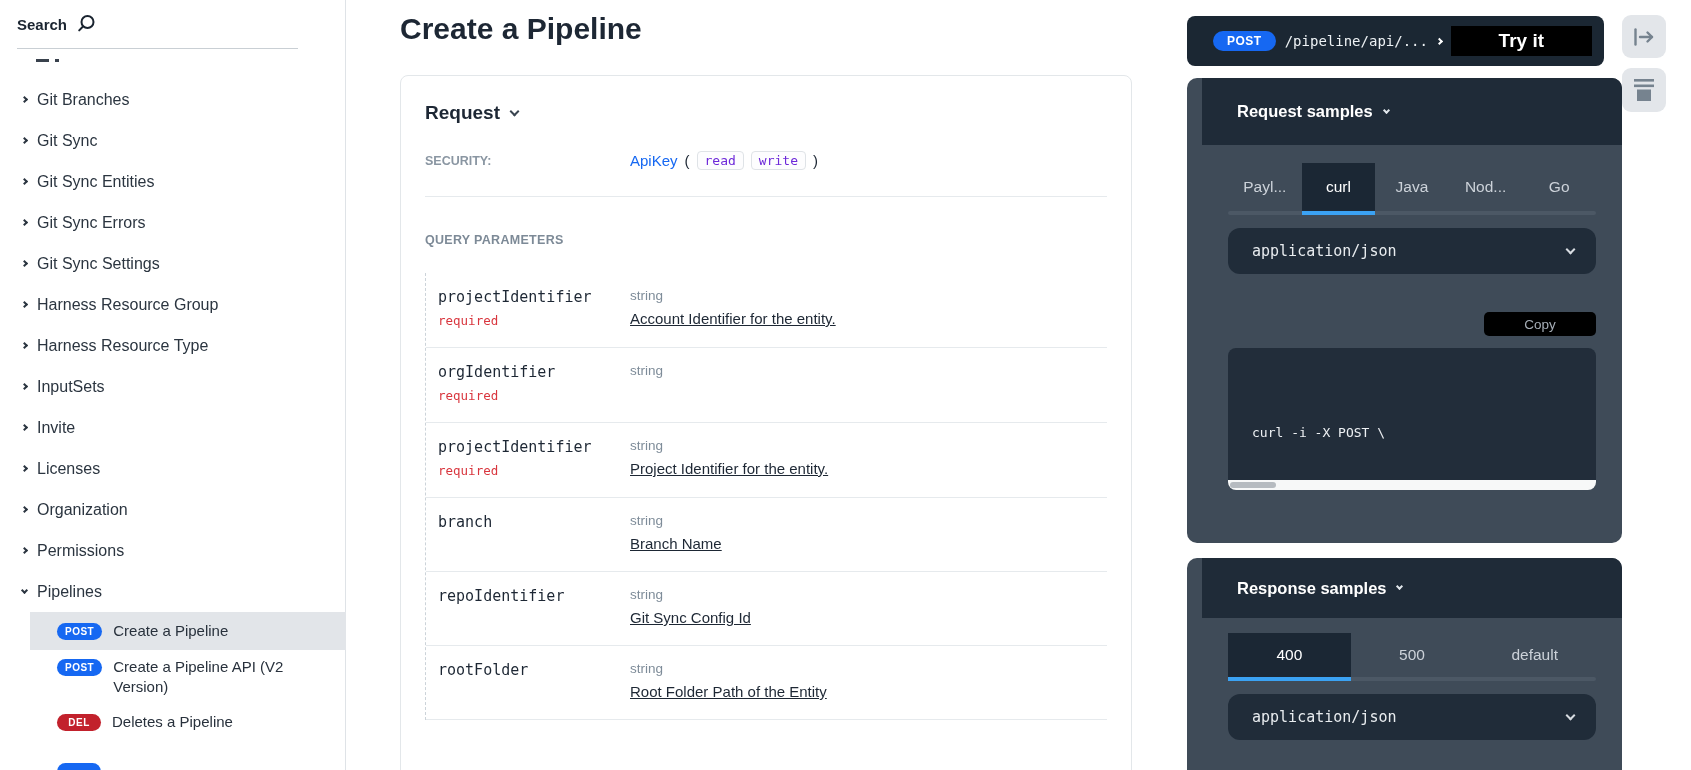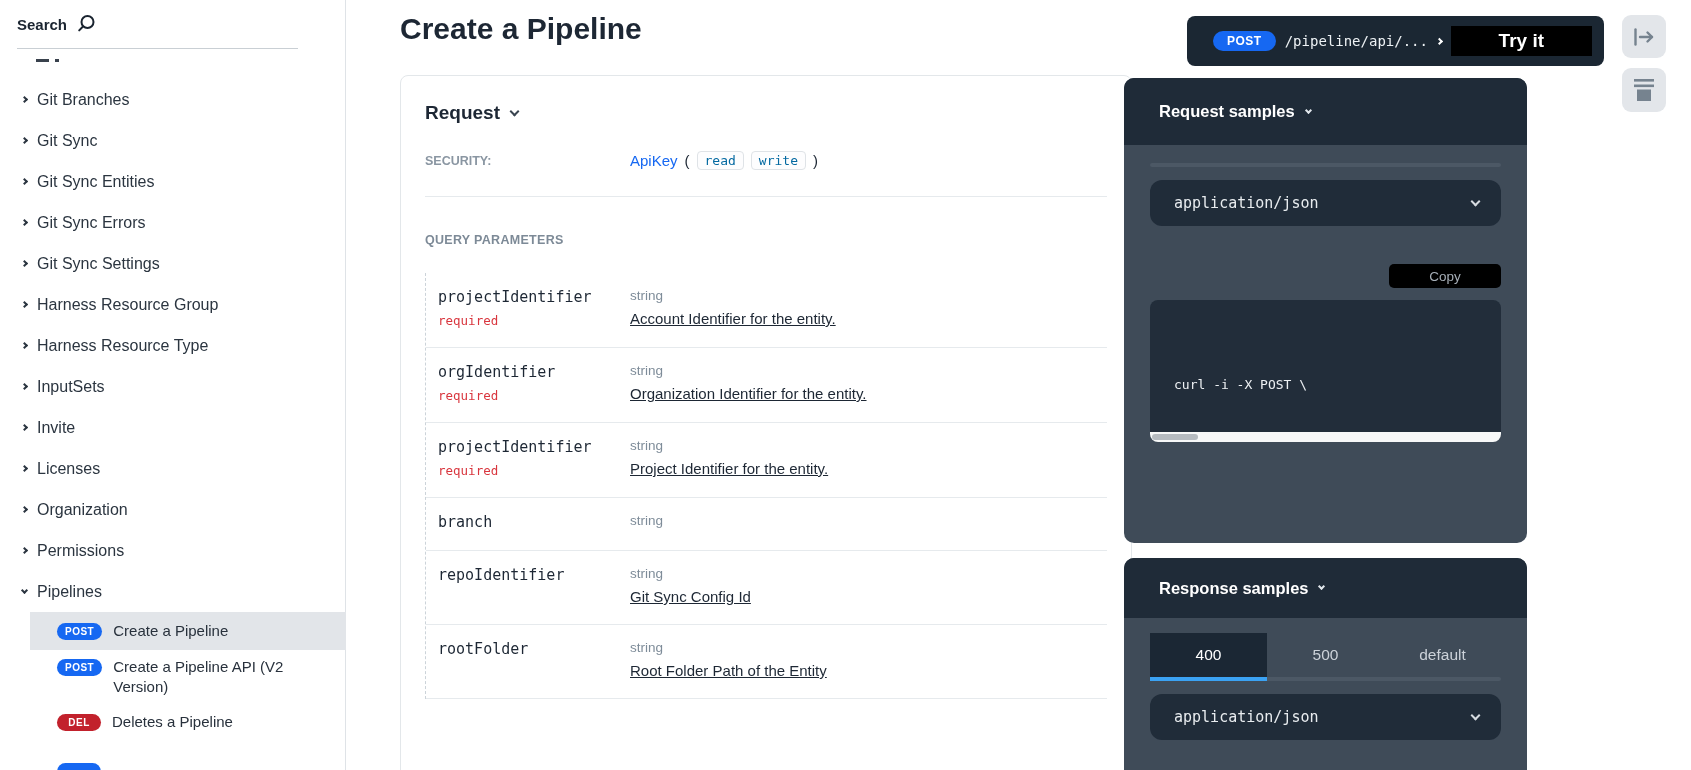--- a/index.html
+++ b/index.html
@@ -50,21 +50,21 @@
           background:#fff; border:1px solid #e3e7ea; border-radius:8px; }
   .card-inner { padding:26px 24px 0; }
   .request-header { display:flex; align-items:center; gap:11px; font-size:19px; font-weight:700;
                     color:#1d2734; cursor:pointer; width:max-content; }
   .request-header .chev { color:#3a4450; }
   .security-row { margin-top:27px; display:flex; align-items:flex-start; }
   .security-label { width:205px; font-size:12.5px; font-weight:700; color:#8a96a2; padding-top:3px; }
   .security-value { display:flex; align-items:center; gap:7px; font-size:15px; color:#1d2734; }
   .apikey { color:#1668f2; cursor:pointer; }
   .scope-box { border:1px solid #dfe3e7; border-radius:4px; padding:1px 7px;
-               font-family:"DejaVu Sans Mono", monospace; font-size:13px; color:#0369a1; background:#fdfdfe; }
+               font-family:"DejaVu Sans Mono", monospace; font-size:13px; color:#6d28d9; background:#fdfdfe; }
   .hdivider { height:1px; background:#e6eaed; margin-top:26px; }
   .qp-heading { margin-top:36px; font-size:12.5px; font-weight:700; color:#7d8a97; letter-spacing:.3px; }
   .params { margin-top:26px; border-left:1px dashed #ccd3d9; }
   .param-row { display:flex; padding:15px 0 19px 12px; border-bottom:1px solid #e6eaed; }
   .param-left { width:192px; flex:none; }
   .param-name { font-family:"DejaVu Sans Mono", monospace; font-size:15px; color:#1d2734; }
   .param-req  { margin-top:7px; font-family:"DejaVu Sans Mono", monospace; font-size:12.5px; color:#d9363e; }
   .param-right { flex:1; }
   .param-type { font-size:13.5px; color:#7e8c99; }
   .param-desc { margin-top:7px; font-size:15px; color:#1d2734;text-decoration:underline; }
@@ -74,22 +74,22 @@
                   background:#1b2733; border-radius:8px; display:flex; align-items:center;
                   padding:0 12px 0 26px; gap:9px; }
   .method-pill { background:#1668f2; color:#fff; font-size:12px; font-weight:700; letter-spacing:.5px;
                  padding:3px 14px; border-radius:11px; cursor:pointer; }
   .endpoint-path { color:#eef2f5; font-family:"DejaVu Sans Mono", monospace; font-size:14px; }
   .endpoint-bar .chev { color:#fff; }
   .tryit { margin-left:auto; width:160px; height:30px; background:#000000; border-radius:0;
            color:#fff; font-size:19px; font-weight:700; display:flex; align-items:center;
            justify-content:center; cursor:pointer; }
 
-  .panel { position:absolute; left:1124px; width:403px; background:#3f4b58;
-           border-radius:10px; overflow:hidden; }
+  .panel { position:absolute; left:1187px; width:435px; background:#3f4b58;
+           border-radius:10px; overflow:hidden;padding-left:15px; }
   .panel.request  { top:78px;  height:465px; }
   .panel.response { top:558px; height:232px; }
   .panel-header { background:#1f2b38; display:flex; align-items:center; gap:11px;
                   padding-left:35px; color:#fff; font-size:16.5px; font-weight:700; cursor:pointer; }
   .panel.request  .panel-header { height:67px; }
   .panel.response .panel-header { height:60px; }
   .panel-header .chev { color:#e2e7ec; }
   .panel-body { padding:18px 26px 0; }
   .panel.response .panel-body { padding-top:15px; }
 
@@ -251,39 +251,39 @@
           <div class="param-desc">Account Identifier for the entity.</div>
         </div>
       </div>
       <div class="param-row">
         <div class="param-left">
           <div class="param-name">orgIdentifier</div>
           <div class="param-req">required</div>
         </div>
         <div class="param-right">
           <div class="param-type">string</div>
-          <div class="param-desc">Organization Identifier for the entity.</div>
         </div>
       </div>
       <div class="param-row">
         <div class="param-left">
           <div class="param-name">projectIdentifier</div>
           <div class="param-req">required</div>
         </div>
         <div class="param-right">
           <div class="param-type">string</div>
           <div class="param-desc">Project Identifier for the entity.</div>
         </div>
       </div>
       <div class="param-row">
         <div class="param-left">
           <div class="param-name">branch</div>
         </div>
         <div class="param-right">
           <div class="param-type">string</div>
+          <div class="param-desc">Branch Name</div>
         </div>
       </div>
       <div class="param-row">
         <div class="param-left">
           <div class="param-name">repoIdentifier</div>
         </div>
         <div class="param-right">
           <div class="param-type">string</div>
           <div class="param-desc">Git Sync Config Id</div>
         </div>
@@ -307,20 +307,27 @@
   <span class="chev r sm"></span>
   <span class="tryit">Try it</span>
 </div>
 
 <div class="panel request">
   <div class="panel-header">
     <span>Request samples</span>
     <span class="chev d sm"></span>
   </div>
   <div class="panel-body">
+    <div class="tabs">
+      <div class="tab">Payl...</div>
+      <div class="tab active">curl</div>
+      <div class="tab">Java</div>
+      <div class="tab">Nod...</div>
+      <div class="tab">Go</div>
+    </div>
     <div class="tab-track"></div>
 
     <div class="select">
       <span>application/json</span>
       <span class="chev d"></span>
     </div>
 
     <div class="copy-row">
       <div class="copy-btn">Copy</div>
     </div>

